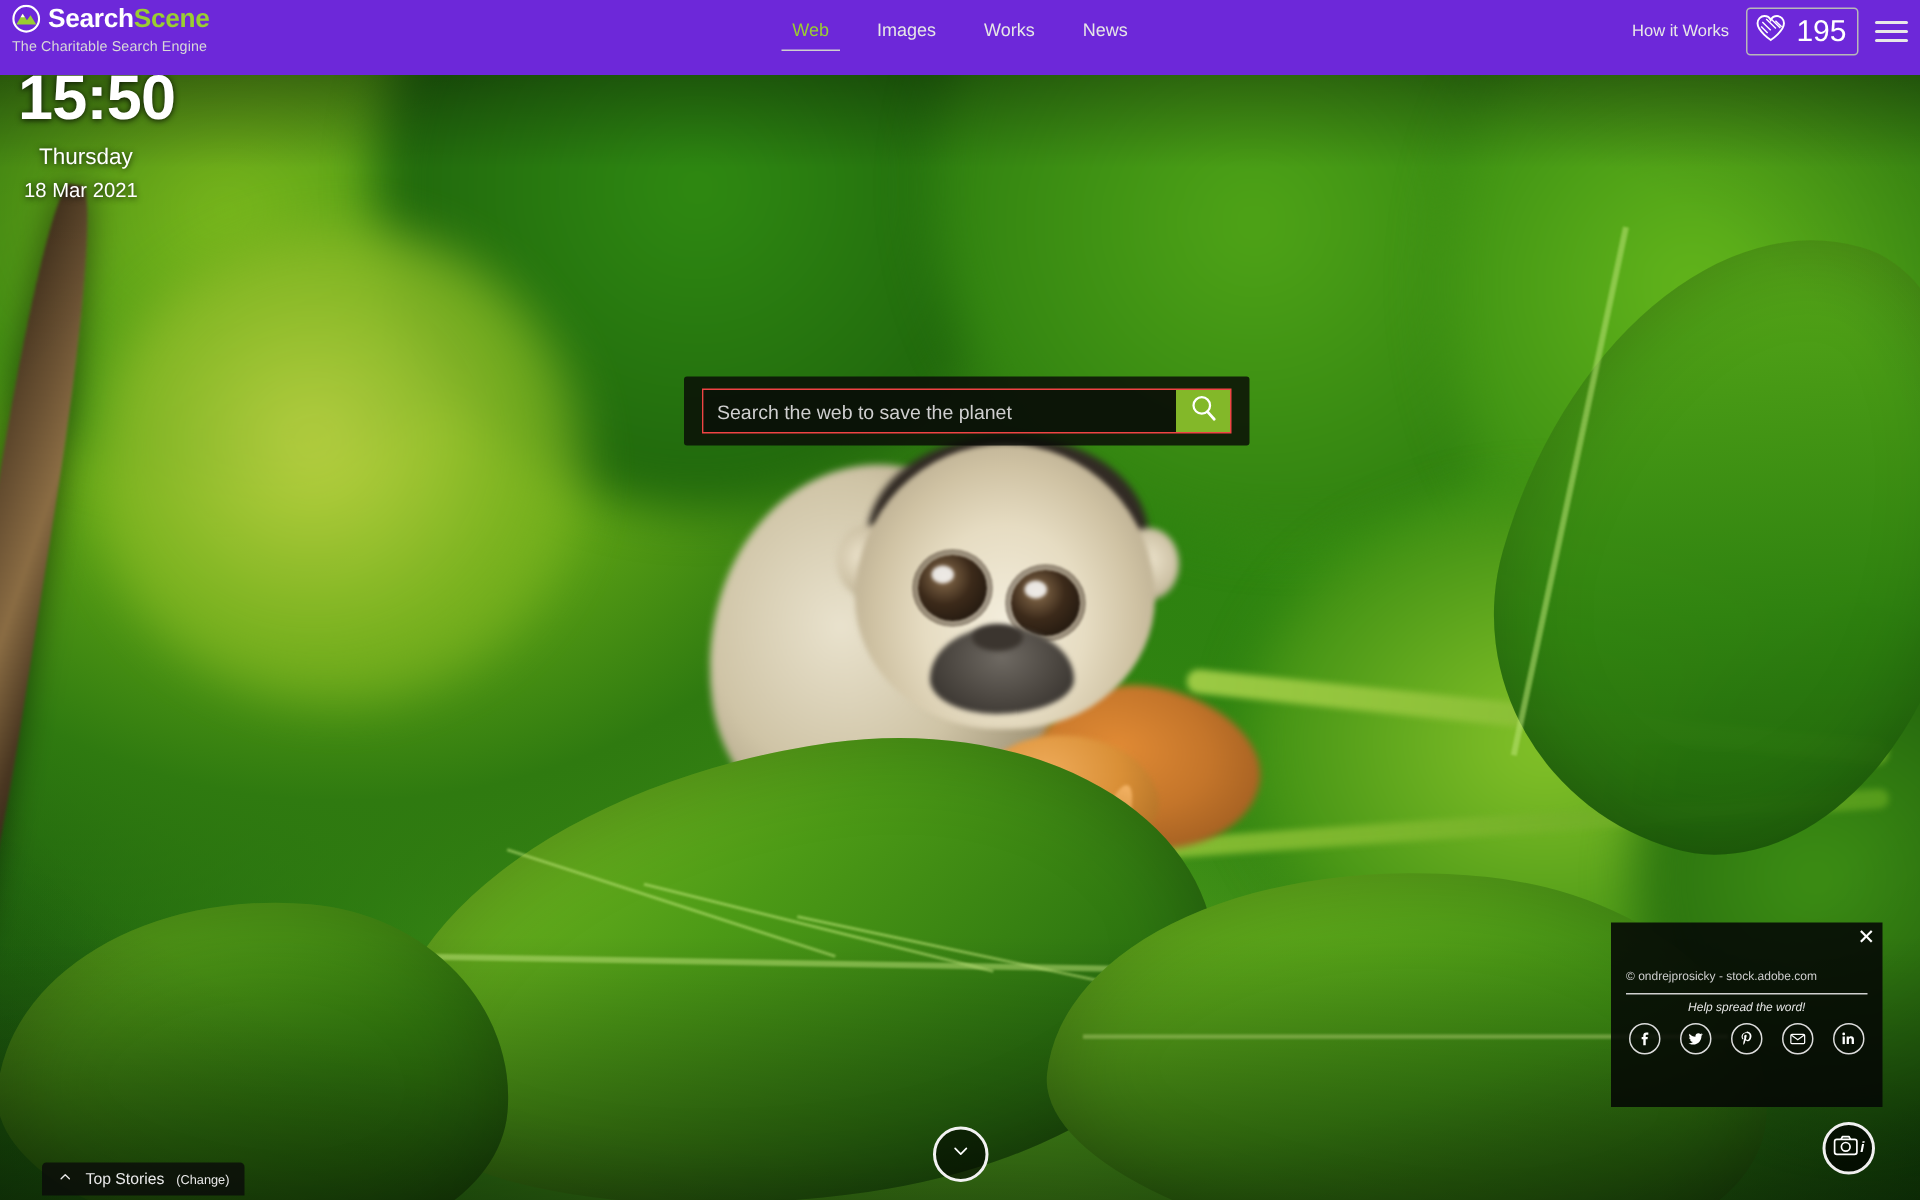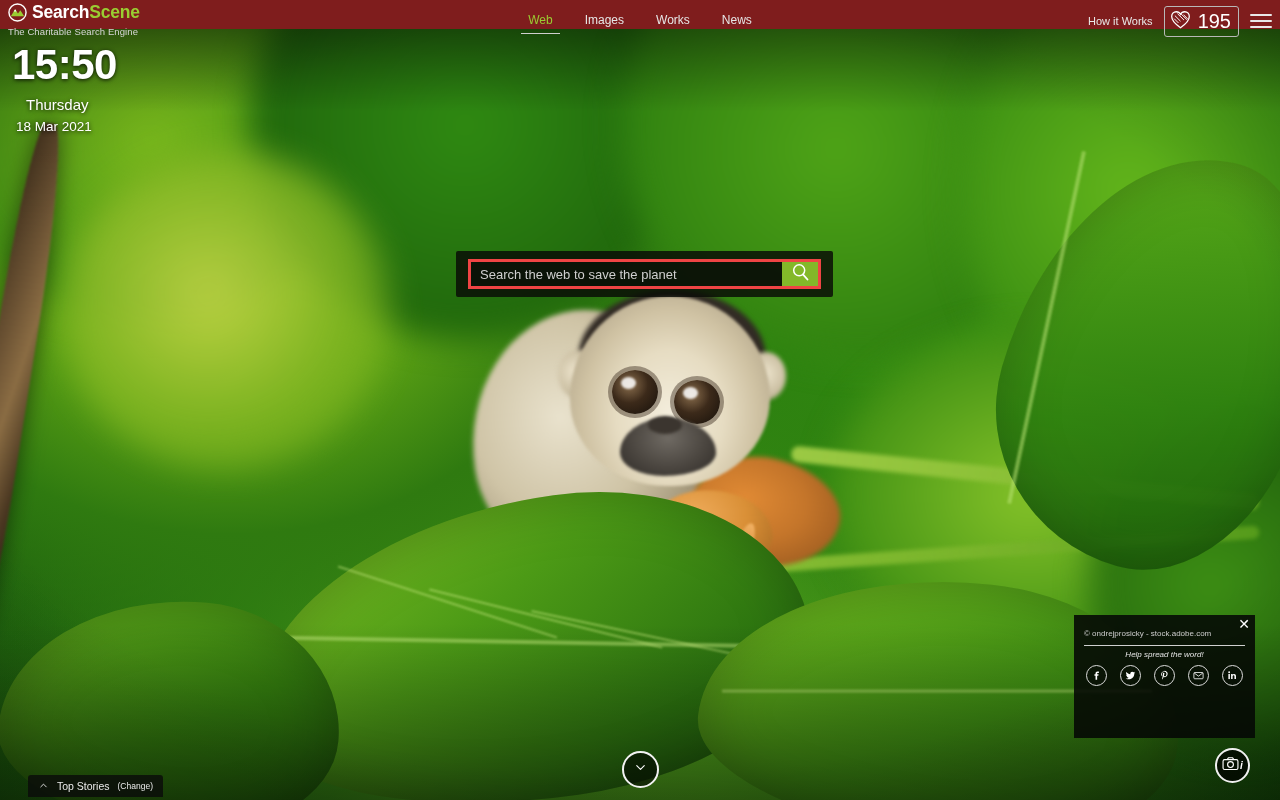--- a/index.html
+++ b/index.html
@@ -112,22 +112,22 @@
   .bigleaf {
     position: absolute;
     background: linear-gradient(145deg, #7fc024 0%, #4c9a16 40%, #2d7510 75%, #1d5c0b 100%);
     border-radius: 58% 42% 45% 55%/62% 55% 45% 38%;
     box-shadow: inset 0 0 60px rgba(0,0,0,.25);
   }
   .vein { position: absolute; background: rgba(190,230,120,.55); filter: blur(.8px); }
 
   
   .header {
-    position: absolute; left: 0; top: 0; width: 1280px; height: 29px;
-    background: #7f1d1d; z-index: 40;
+    position: absolute; left: 0; top: 0; width: 1280px; height: 50px;
+    background: #6d28d9; z-index: 40;
     display: flex; align-items: center;
   }
   .brand { position: absolute; left: 8px; top: 3px; display: flex; flex-direction: column; }
   .brand-row { display: flex; align-items: center; gap: 5px; }
   .logo-mark { width: 19px; height: 19px; flex: 0 0 19px; }
   .brand-text { font-size: 17.5px; font-weight: bold; letter-spacing: -.2px; line-height: 1; }
   .brand-text .w1 { color: #ffffff; }
   .brand-text .w2 { color: #9acd32; }
   .brand-sub { color: #d8d8d8; font-size: 9.5px; margin-top: 4px; letter-spacing: .1px; }
 
@@ -158,21 +158,21 @@
   .clock-time { color: #fff; font-size: 42px; font-weight: bold; line-height: 1; letter-spacing: -.5px; }
   .clock-day { color: #fff; font-size: 15px; margin-top: 10px; margin-left: 14px; }
   .clock-date { color: #fff; font-size: 13.5px; margin-top: 6px; margin-left: 4px; }
 
   
   .search-panel {
     position: absolute; left: 456px; top: 251px; width: 377px; height: 46px;
     background: rgba(8,10,6,.82); border-radius: 2px; z-index: 30;
     display: flex; align-items: center; justify-content: center;
   }
-  .search-box { display: flex; width: 353px; height: 30px; border: 3px solid #ef4444; }
+  .search-box { display: flex; width: 353px; height: 30px; border: 1px solid #ef4444; }
   .search-input {
     flex: 1; background: rgba(10,12,8,.55); border: none; outline: none;
     color: #e8e8e8; font-size: 13px; padding: 0 9px;
     font-family: "Liberation Sans", sans-serif;
   }
   .search-input::placeholder { color: #cfcfcf; opacity: 1; }
   .search-btn {
     width: 36px; background: #83b829; border: none; cursor: pointer;
     display: flex; align-items: center; justify-content: center;
   }
@@ -196,21 +196,21 @@
   
   .infocard {
     position: absolute; left: 1074px; top: 615px; width: 181px; height: 123px;
     background: rgba(5,7,4,.88); z-index: 35; padding: 9px 10px 8px;
   }
   .ic-close {
     position: absolute; right: 5px; top: 2px; color: #fff; font-size: 14px;
     line-height: 1; cursor: pointer; font-family: "Liberation Sans", sans-serif;
   }
   .ic-caption { color: #fff; font-size: 11.5px; line-height: 1.33; width: 156px; }
-  .ic-credit { color: #cdcdcd; font-size: 8px; margin-top: 5px; }
+  .ic-credit { color: #cdcdcd; font-size: 8px; margin-top: 22px; }
   .ic-rule { height: 1px; background: #cfcfcf; margin: 7px 0 4px; }
   .ic-help { color: #e4e4e4; font-size: 8px; text-align: center; font-style: italic; }
   .ic-socials { display: flex; justify-content: space-between; margin-top: 6px; padding: 0 2px; }
   .soc {
     width: 21px; height: 21px; border: 1px solid #dcdcdc; border-radius: 50%;
     display: flex; align-items: center; justify-content: center; cursor: pointer;
   }
 
   
   .cambadge {

